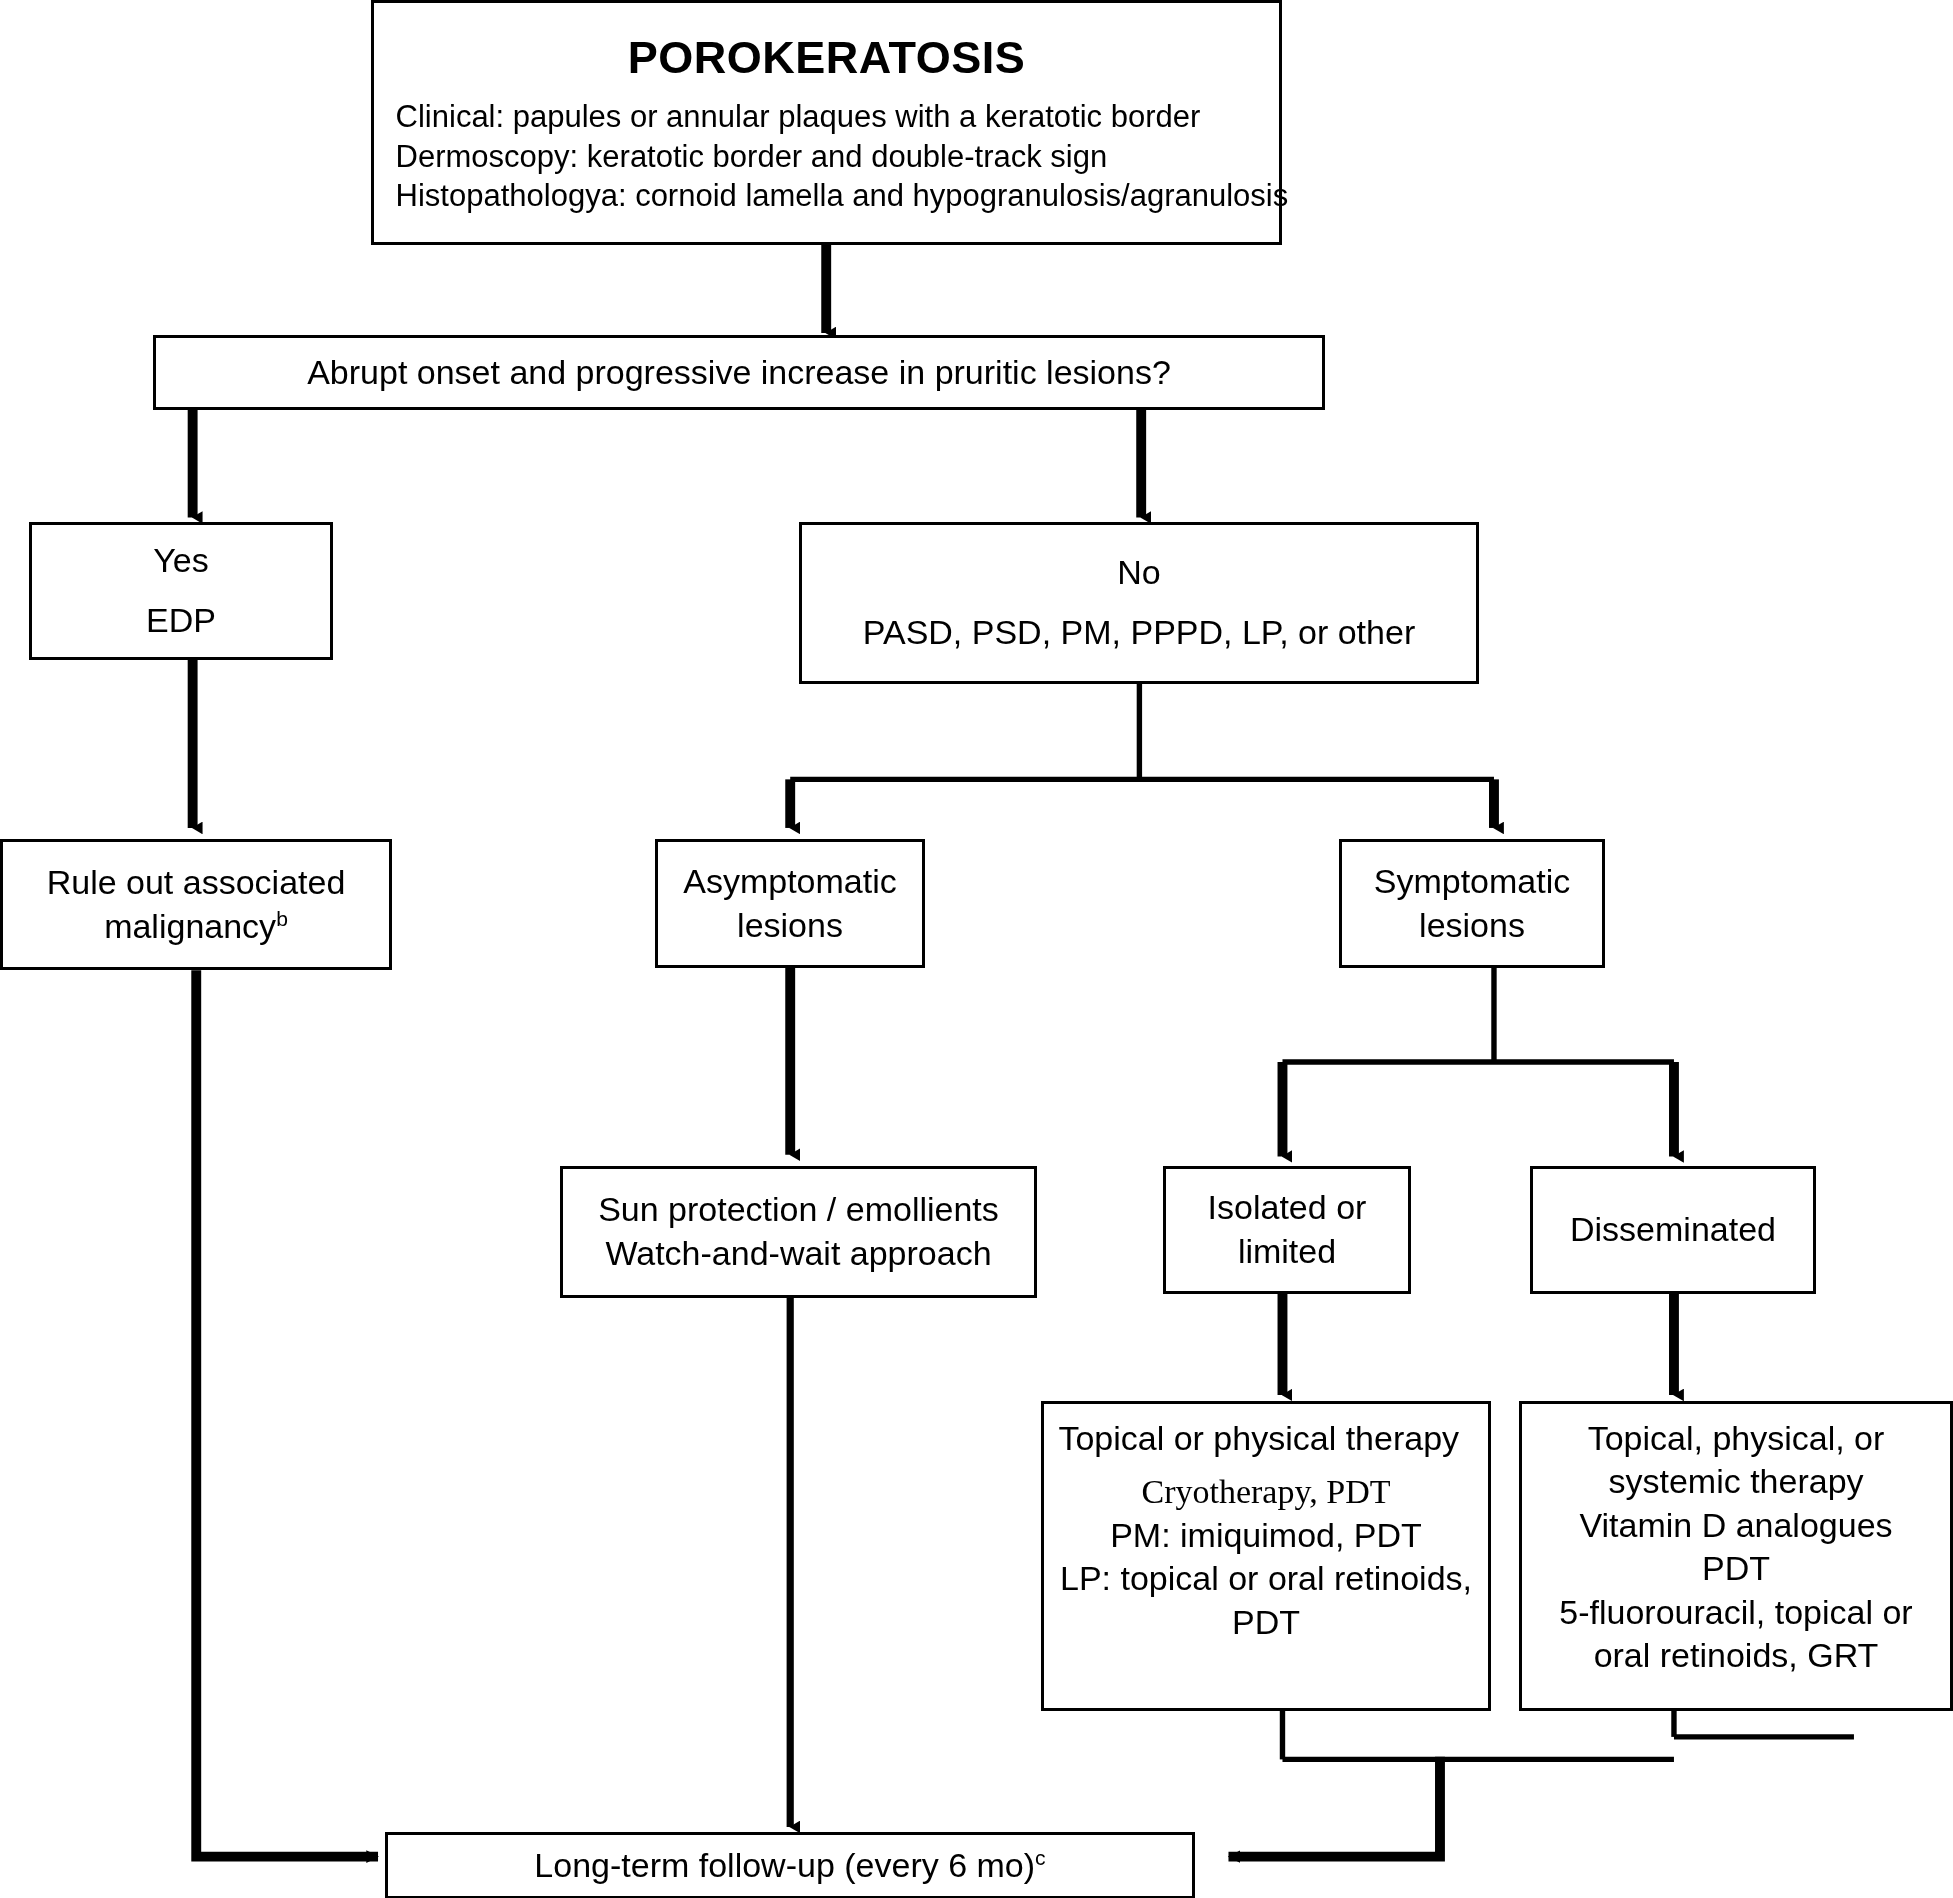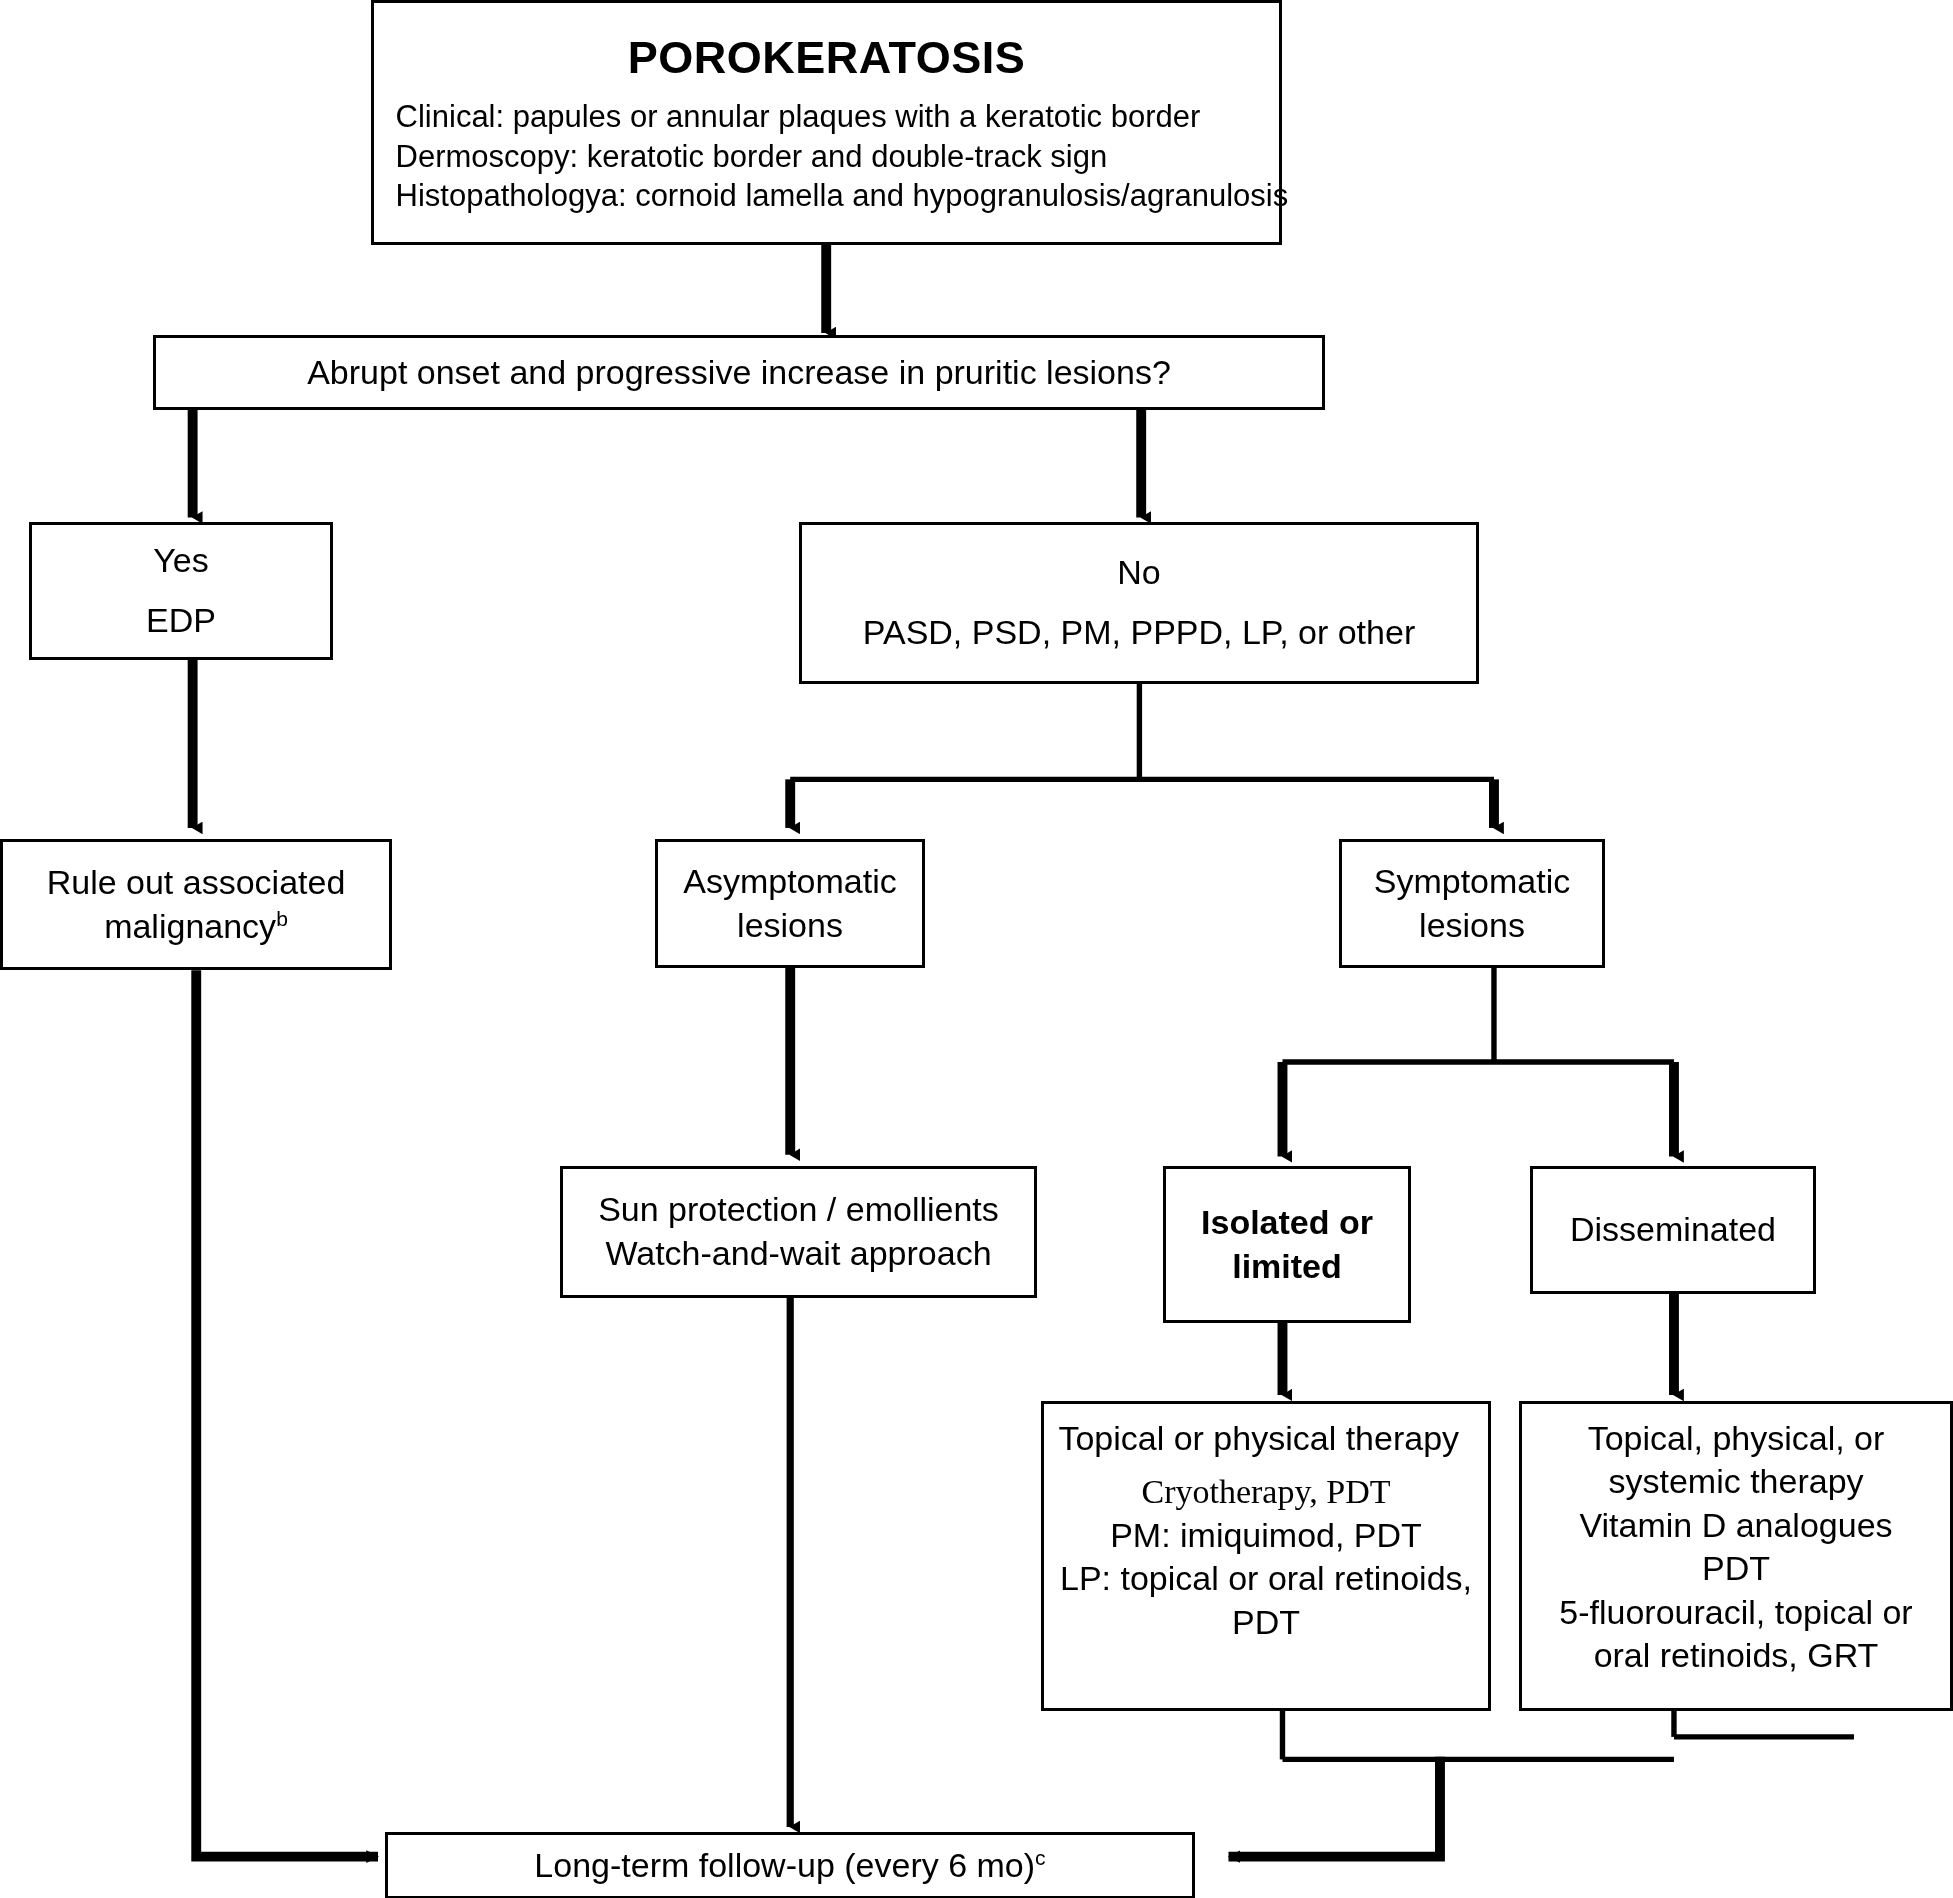--- a/index.html
+++ b/index.html
@@ -148,21 +148,21 @@
   <div class="node" style="left:1339px; top:839px; width:266px; height:129px;">
     <span class="line node-text center">Symptomatic</span>
     <span class="line node-text center">lesions</span>
   </div>
 
   <div class="node" style="left:560px; top:1166px; width:477px; height:132px;">
     <span class="line node-text center">Sun protection / emollients</span>
     <span class="line node-text center">Watch-and-wait approach</span>
   </div>
 
-  <div class="node" style="left:1163px; top:1166px; width:248px; height:157px;font-weight:bold;">
+  <div class="node" style="left:1163px; top:1166px; width:248px; height:128px;">
     <span class="line node-text center">Isolated or</span>
     <span class="line node-text center">limited</span>
   </div>
 
   <div class="node" style="left:1530px; top:1166px; width:286px; height:128px;">
     <span class="line node-text center">Disseminated</span>
   </div>
 
   <div class="node" style="left:1041px; top:1401px; width:450px; height:310px; padding:12.6px 14.4px;
                            justify-content:flex-start;">

